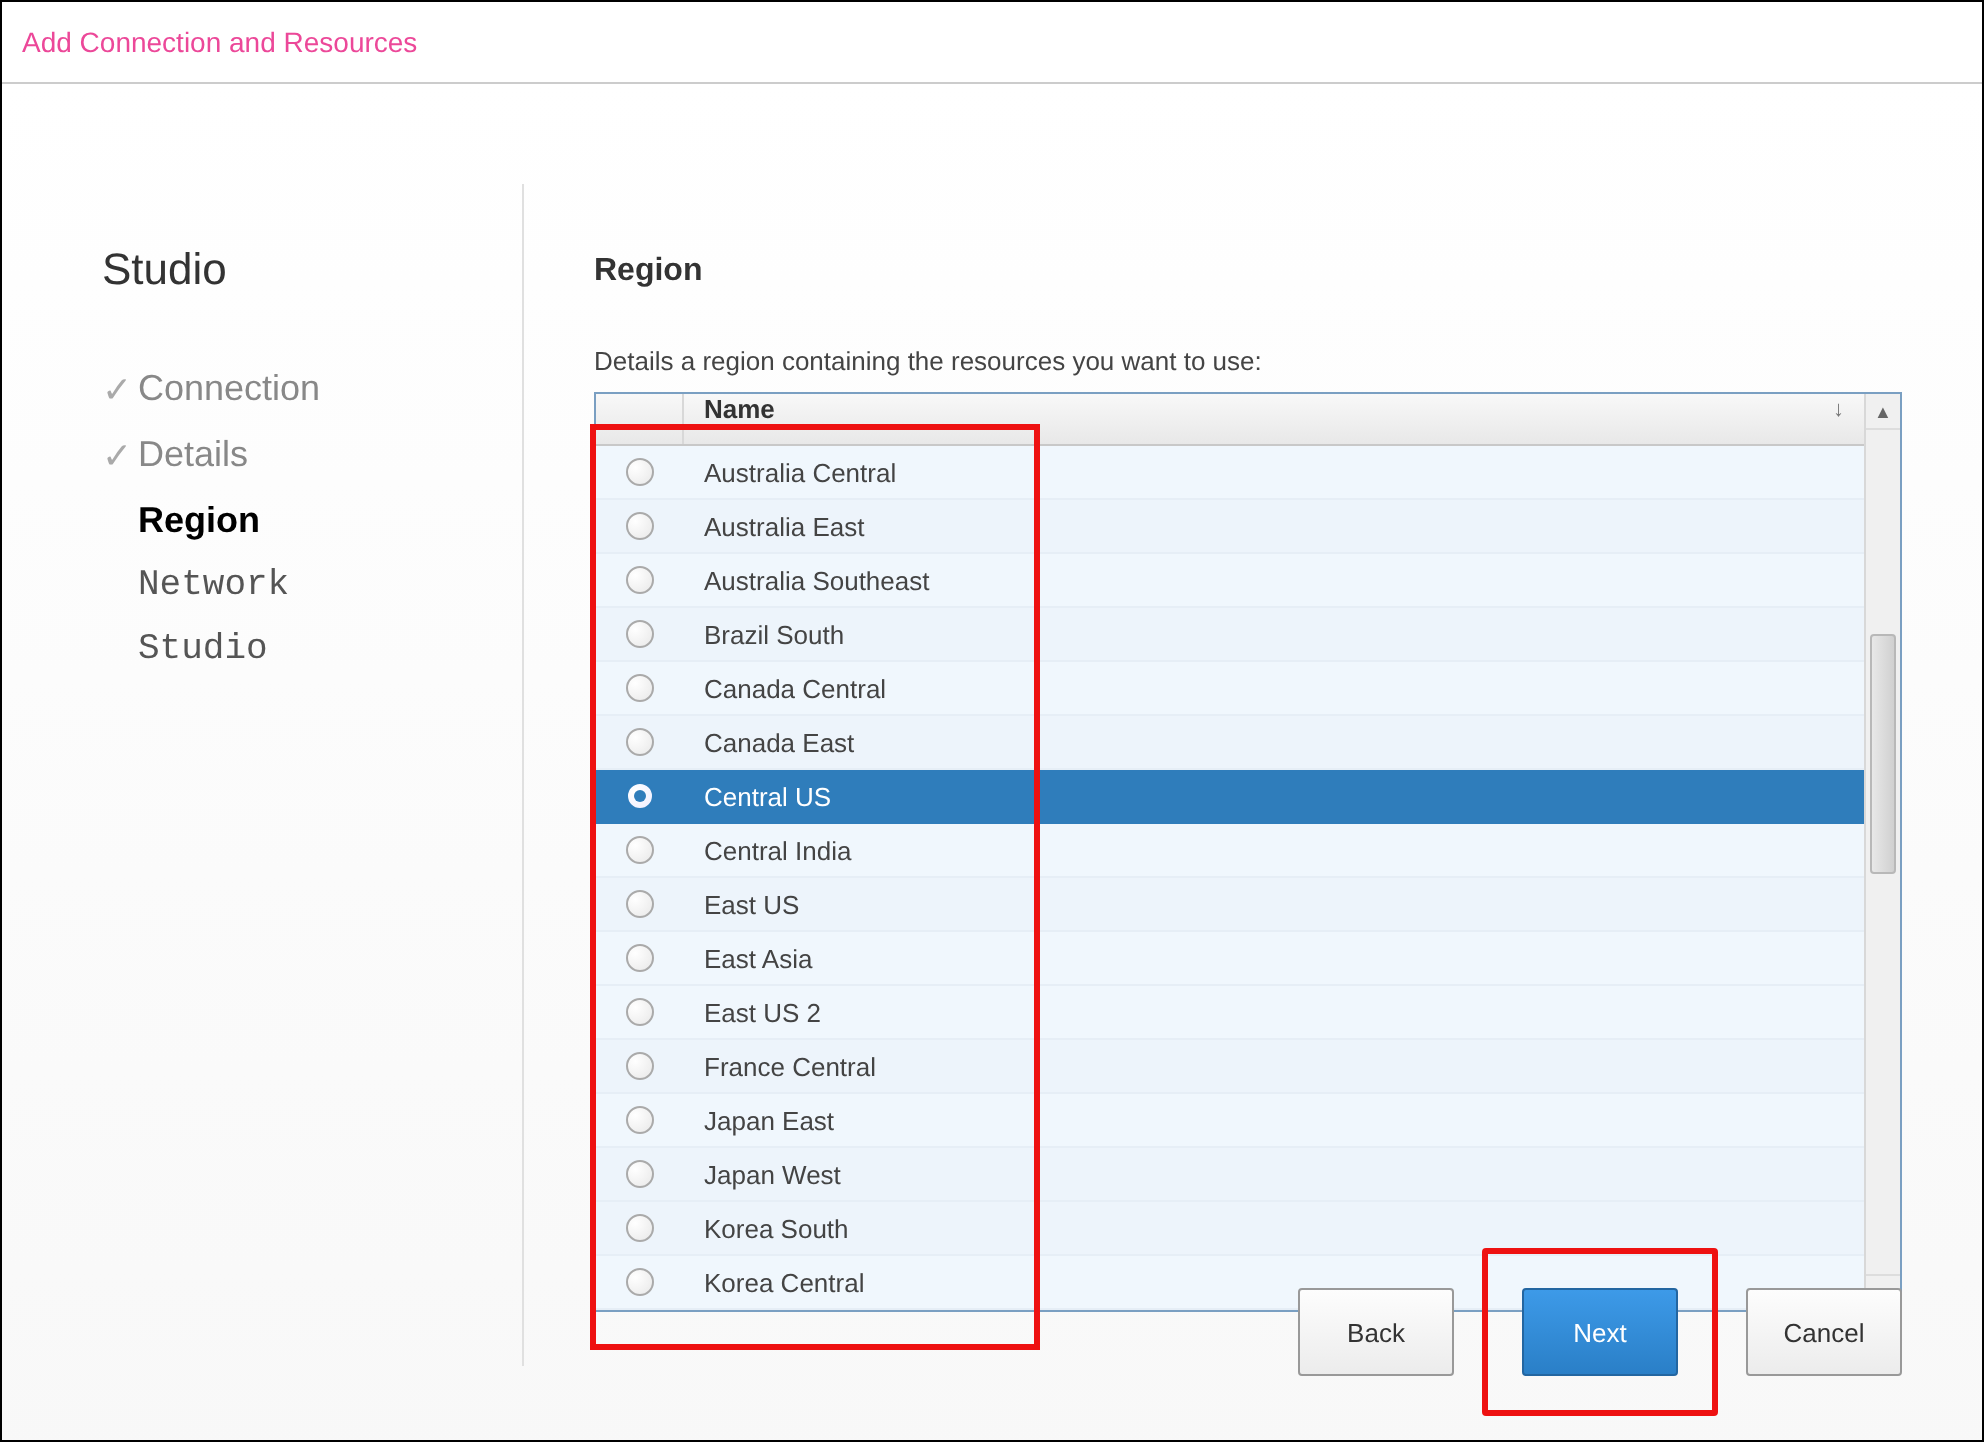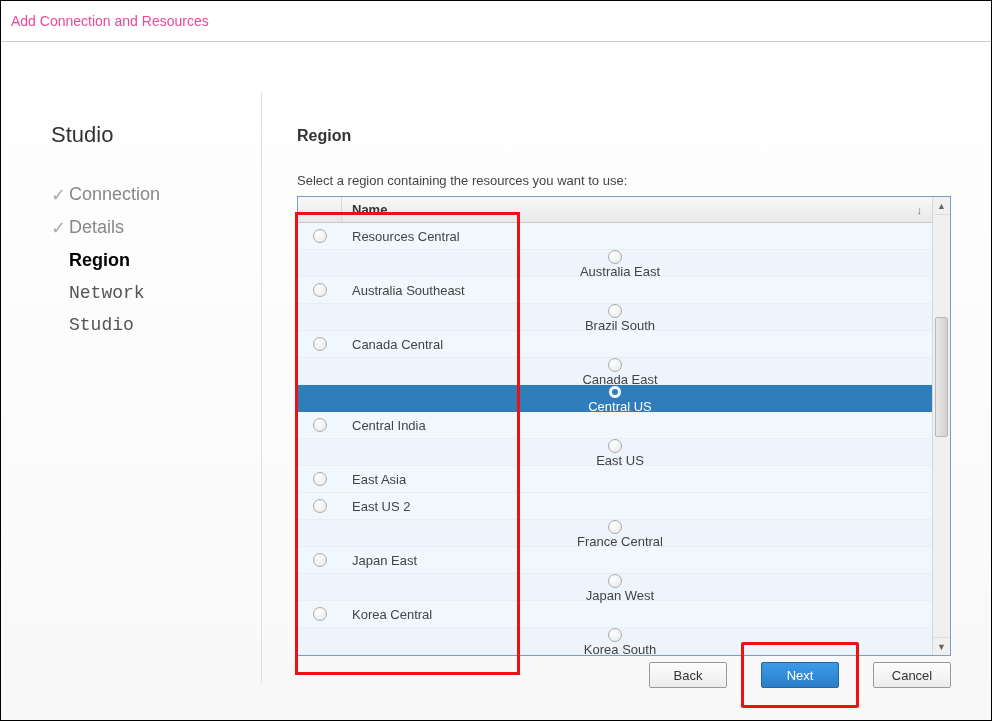--- a/index.html
+++ b/index.html
@@ -85,39 +85,39 @@
       height: 460px;
       position: relative;
       display: flex;
     }
     .listbox-body { flex: 1; overflow: hidden; position: relative; }
     .list-header {
       height: 26px;
       background: linear-gradient(to bottom, #f8f8f8, #e8e8e8);
       border-bottom: 1px solid #c8c8c8;
       display: flex;
-      align-items: center;
+      align-items: flex-start;
       font-weight: bold;
       color: #333;
       font-size: 13px;
     }
     .list-header .hcol-radio { width: 44px; border-right: 1px solid #d8d8d8; height:100%; }
     .list-header .hcol-name { flex:1; padding-left: 10px; display:flex; align-items:center; justify-content:space-between; padding-right:10px;}
     .sort-arrow { color:#777; font-size:11px; }
     .list-rows { height: calc(100% - 26px); overflow: hidden; }
     .row {
       height: 27px;
       display: flex;
       align-items: center;
       background: #f0f7fd;
       border-bottom: 1px solid #e6eef6;
       color: #444;
       cursor: pointer;
     }
-    .row.alt { background: #edf4fb; flex-direction: column; }
+    .row.alt { background: #edf4fb; }
     .row .r-radio { width: 44px; display:flex; align-items:center; justify-content:center; }
     .row .r-radio .circle {
       width: 14px; height: 14px; border-radius: 50%;
       background: radial-gradient(circle at 30% 30%, #fff, #e8e8e8);
       border: 1px solid #aaa;
       position: relative;
     }
     .row .r-name { flex:1; padding-left: 10px; font-size: 13px; }
     .row.selected {
       background: #2f7dbb;
@@ -160,21 +160,21 @@
     .footer-buttons {
       position: absolute;
       bottom: 25px;
       right: 40px;
       display: flex;
       gap: 14px;
       align-items: center;
     }
     .btn {
       min-width: 78px;
-      height: 26px;
+      height: 44px;
       border: 1px solid #999;
       background: linear-gradient(to bottom, #fdfdfd, #ececec);
       border-radius: 2px;
       font-size: 13px;
       color: #333;
       cursor: pointer;
       padding: 0 14px;
     }
     .btn.primary {
       background: linear-gradient(to bottom, #3d9ae8, #2a7fc7);
@@ -212,37 +212,37 @@
         <li class="current">Region</li>
         <li class="pending">Network</li>
         <li class="pending">Studio</li>
       </ul>
   </aside>
 
   <div class="divider"></div>
 
   <main class="main">
     <h2 class="page-heading">Region</h2>
-    <p class="instruction">Select a region containing the resources you want to use:</p>
+    <p class="instruction">Details a region containing the resources you want to use:</p>
 
     <div class="listbox-wrap">
       <div class="listbox-body">
         <div class="list-header">
           <div class="hcol-radio"></div>
           <div class="hcol-name">
             <span>Name</span>
             <span class="sort-arrow">↓</span>
           </div>
         </div>
         <div class="list-rows" id="rows">
             <div class="row">
               <div class="r-radio">
                 <div class="circle"></div>
               </div>
-              <div class="r-name">Resources Central</div>
+              <div class="r-name">Australia Central</div>
             </div>
             <div class="row alt">
               <div class="r-radio">
                 <div class="circle"></div>
               </div>
               <div class="r-name">Australia East</div>
             </div>
             <div class="row">
               <div class="r-radio">
                 <div class="circle"></div>
@@ -308,31 +308,31 @@
                 <div class="circle"></div>
               </div>
               <div class="r-name">Japan East</div>
             </div>
             <div class="row alt">
               <div class="r-radio">
                 <div class="circle"></div>
               </div>
               <div class="r-name">Japan West</div>
             </div>
+            <div class="row alt">
+              <div class="r-radio">
+                <div class="circle"></div>
+              </div>
+              <div class="r-name">Korea South</div>
+            </div>
             <div class="row">
               <div class="r-radio">
                 <div class="circle"></div>
               </div>
               <div class="r-name">Korea Central</div>
-            </div>
-            <div class="row alt">
-              <div class="r-radio">
-                <div class="circle"></div>
-              </div>
-              <div class="r-name">Korea South</div>
             </div>
           </div>
       </div>
       <div class="scrollbar">
         <div class="scroll-up">▲</div>
         <div class="scroll-thumb"></div>
         <div class="scroll-down">▼</div>
       </div>
     </div>
 

